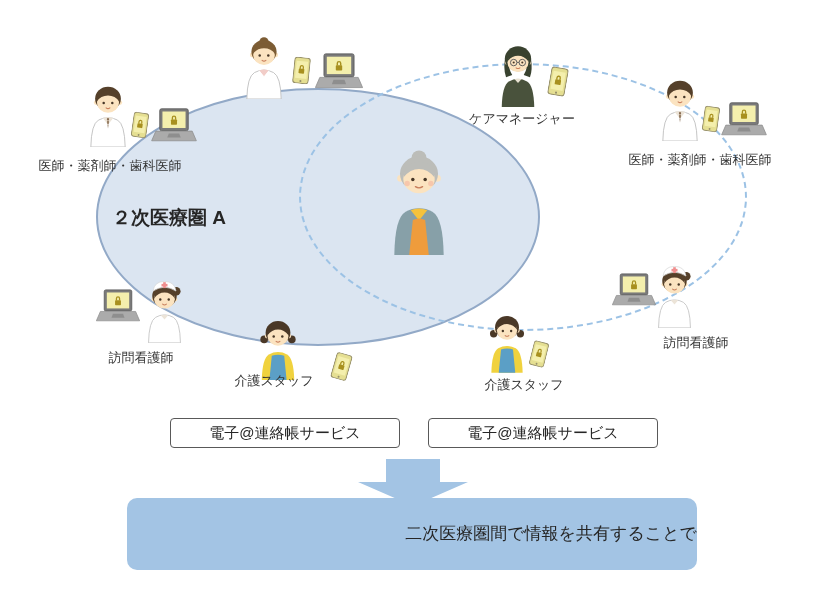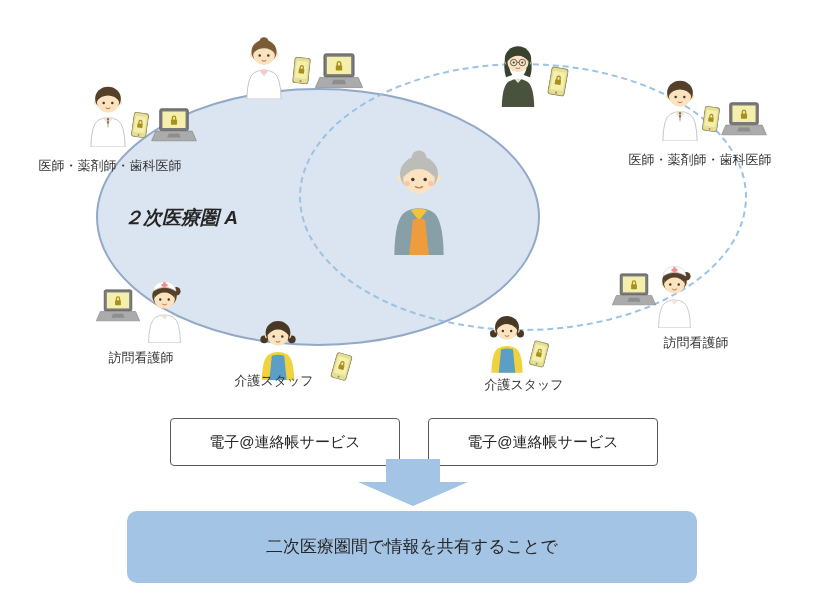--- a/index.html
+++ b/index.html
@@ -5,35 +5,35 @@
   * { margin:0; padding:0; box-sizing:border-box; }
   html,body { background:#ffffff; }
   body { font-family:"Liberation Sans","DejaVu Sans",sans-serif; color:#333; }
   .stage { position:relative; width:831px; height:609px; background:#fff; overflow:hidden; }
 
   .ellipse { position:absolute; border-radius:50%; }
   .ellipse-a { left:96px; top:88px; width:444px; height:258px; background:#dbe5f1; border:2px solid #92a9c7; }
   .ellipse-b { left:299px; top:63px; width:448px; height:268px; border:2px dashed #9cc2e5; background:transparent; }
 
   .region-label { position:absolute; font-size:19px; font-weight:bold; color:#262626; white-space:nowrap; }
-  .region-label.a { left:124px; top:205px;font-style:italic; }
+  .region-label.a { left:112px; top:205px; }
   .region-label.b { left:573px; top:205px; }
 
   .icon { position:absolute; }
   .plabel { position:absolute; font-size:13px; color:#333; text-align:center; white-space:nowrap; }
 
-  .svc-box { position:absolute; top:418px; width:230px; height:48px; background:#fff;
+  .svc-box { position:absolute; top:418px; width:230px; height:30px; background:#fff;
              border:1px solid #595959; border-radius:4px; display:flex; align-items:center;
              justify-content:center; font-size:15px; color:#262626; }
   .svc-box.left { left:170px; }
   .svc-box.right { left:428px; }
 
-  .conclusion { position:absolute; left:127px; top:511px; width:570px; height:72px;
+  .conclusion { position:absolute; left:127px; top:498px; width:570px; height:72px;
                 background:#a3c4e4; border-radius:10px; display:flex; flex-direction:column;
-                align-items:center; justify-content:center; font-size:17px; color:#262626;
+                align-items:flex-end; justify-content:center; font-size:17px; color:#262626;
                 line-height:1.5; }
 </style>
 </head>
 <body>
 
 <svg width="0" height="0" style="position:absolute" aria-hidden="true">
   <defs>
     <symbol id="sym-male-doctor" viewBox="0 0 50 66">
       <circle cx="12.8" cy="19.5" r="2.6" fill="#fbe3c0"></circle>
       <circle cx="37.2" cy="19.5" r="2.6" fill="#fbe3c0"></circle>
@@ -184,20 +184,21 @@
       <use href="#sym-laptop"></use>
     </svg>
   <div class="plabel" style="left:34px;top:157px;width:152px">医師・薬剤師・歯科医師</div>
 
   <svg class="icon" style="left:494px;top:42px" width="48" height="65">
       <use href="#sym-care-manager"></use>
     </svg>
   <svg class="icon" style="left:549px;top:67px;transform:rotate(10deg)" width="18" height="29">
       <use href="#sym-phone"></use>
     </svg>
+  <div class="plabel" style="left:462px;top:110px;width:120px">ケアマネージャー</div>
 
   <svg class="icon" style="left:656px;top:78px" width="48" height="63">
       <use href="#sym-male-doctor"></use>
     </svg>
   <svg class="icon" style="left:703px;top:106px;transform:rotate(8deg)" width="16" height="26">
       <use href="#sym-phone"></use>
     </svg>
   <svg class="icon" style="left:721px;top:102px" width="46" height="36">
       <use href="#sym-laptop"></use>
     </svg>

